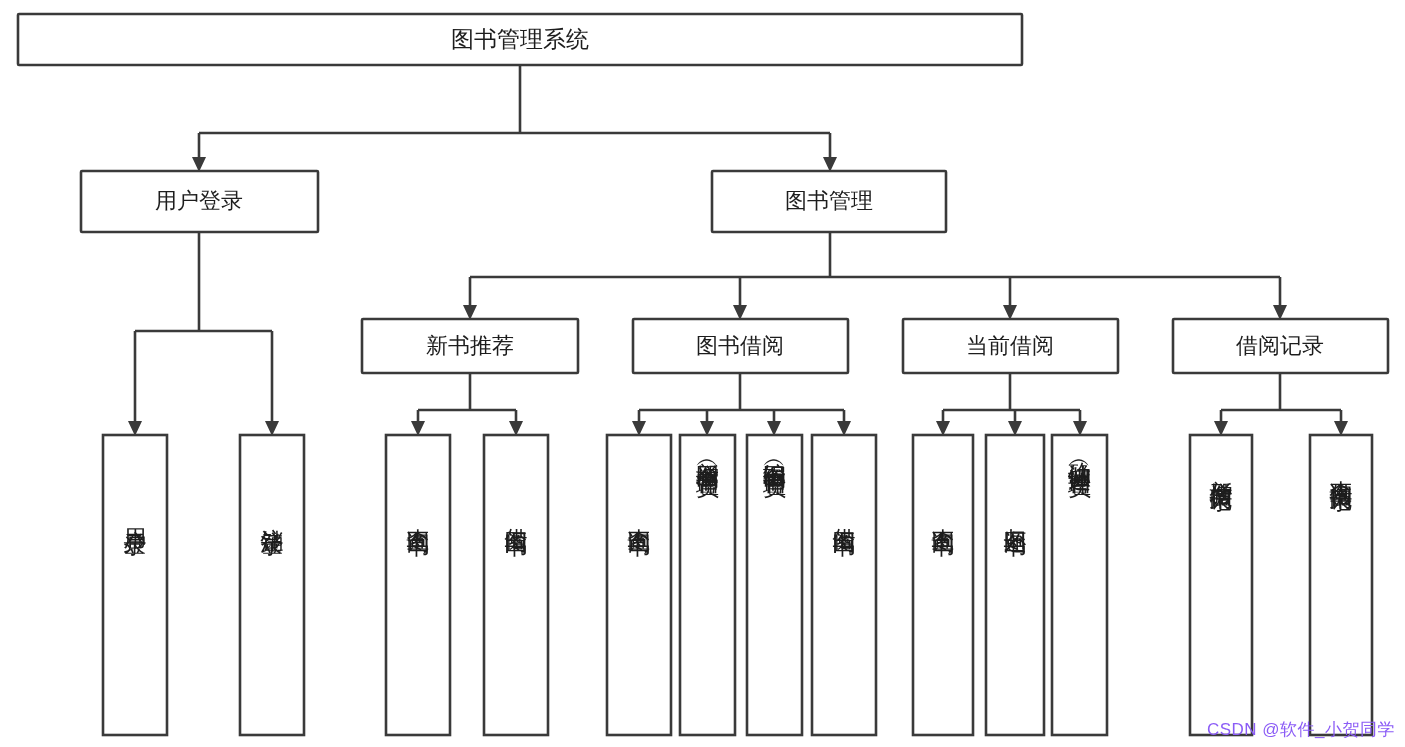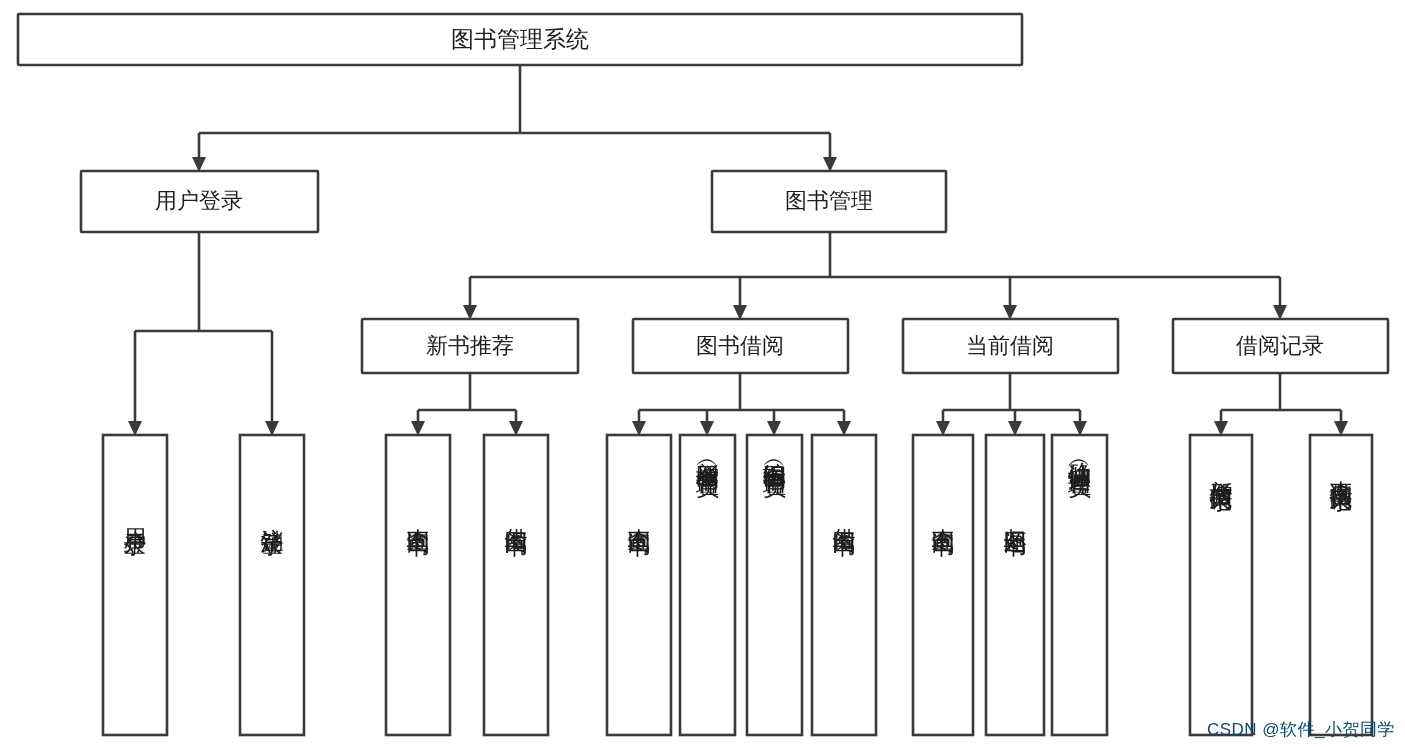--- a/index.html
+++ b/index.html
@@ -67,21 +67,21 @@
     letter-spacing: 2px;
     color: #1d1d1d;
     white-space: nowrap;
   }
   #watermark {
     position: absolute;
     right: 10px;
     bottom: 6px;
     font-family: "Liberation Sans", "DejaVu Sans", sans-serif;
     font-size: 17px;
-    color: #0c4a6e;
+    color: #8b5cf6;
     letter-spacing: 0.5px;
     user-select: none;
   }
 </style>
 </head>
 <body>
 
 <div id="diagram-root">
 
   <svg id="flow-svg" viewBox="0 0 1405 747">

